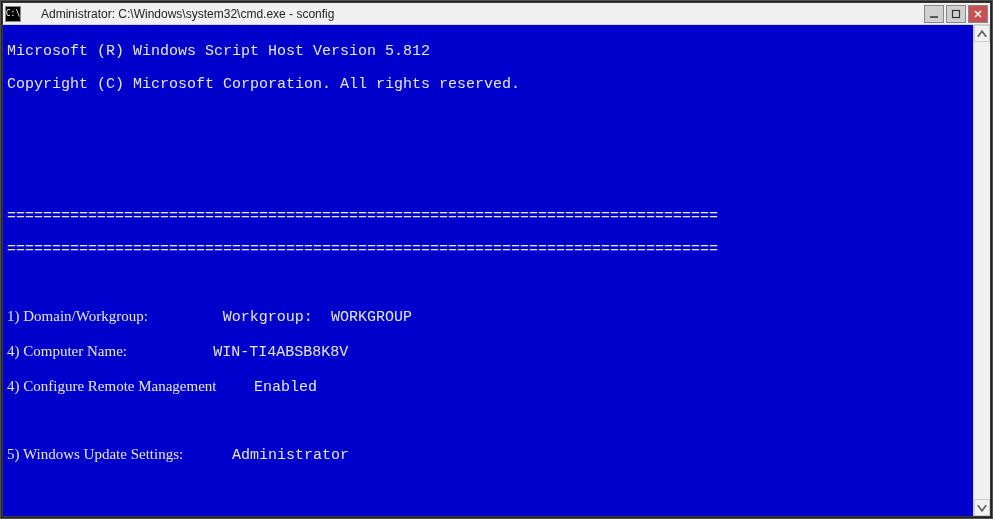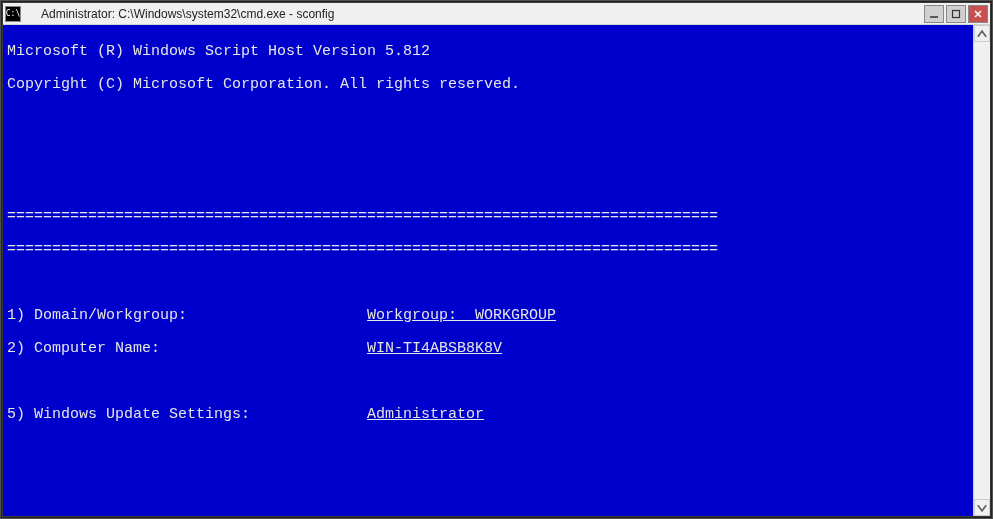--- a/index.html
+++ b/index.html
@@ -120,24 +120,24 @@
     .scroll-track {
       flex: 1;
       background: #f0f0f0;
     }
     .line {
       display: block;
       min-height: 15px;
     }
     .key-col {
       display: inline-block;
+      font-family: Liberation Serif, serif;
     }
     .val-col {
       display: inline-block;
-      text-decoration: underline;
     }
   </style>
 </head>
 <body>
 
 <div class="window">
   <div class="titlebar">
     <div class="title-icon">
         <span>C:\</span>
       </div>
@@ -166,21 +166,22 @@
     <div class="console">
 <span class="line">Microsoft (R) Windows Script Host Version 5.812</span>
 <span class="line">Copyright (C) Microsoft Corporation. All rights reserved.</span>
 <span class="line"> </span>
 <span class="line"> </span>
 <span class="line"> </span>
 <span class="line">===============================================================================</span>
 <span class="line">===============================================================================</span>
 <span class="line"> </span>
 <span class="line"><span class="key-col">1) Domain/Workgroup:                    </span><span class="val-col">Workgroup:  WORKGROUP</span></span>
-<span class="line"><span class="key-col">2) Computer Name:                       </span><span class="val-col">WIN-TI4ABSB8K8V</span></span>
+<span class="line"><span class="key-col">4) Computer Name:                       </span><span class="val-col">WIN-TI4ABSB8K8V</span></span>
+<span class="line"><span class="key-col">4) Configure Remote Management          </span><span class="val-col">Enabled</span></span>
 <span class="line"> </span>
 <span class="line"><span class="key-col">5) Windows Update Settings:             </span><span class="val-col">Administrator</span></span>
 
 
 
 
 
 
 
 

